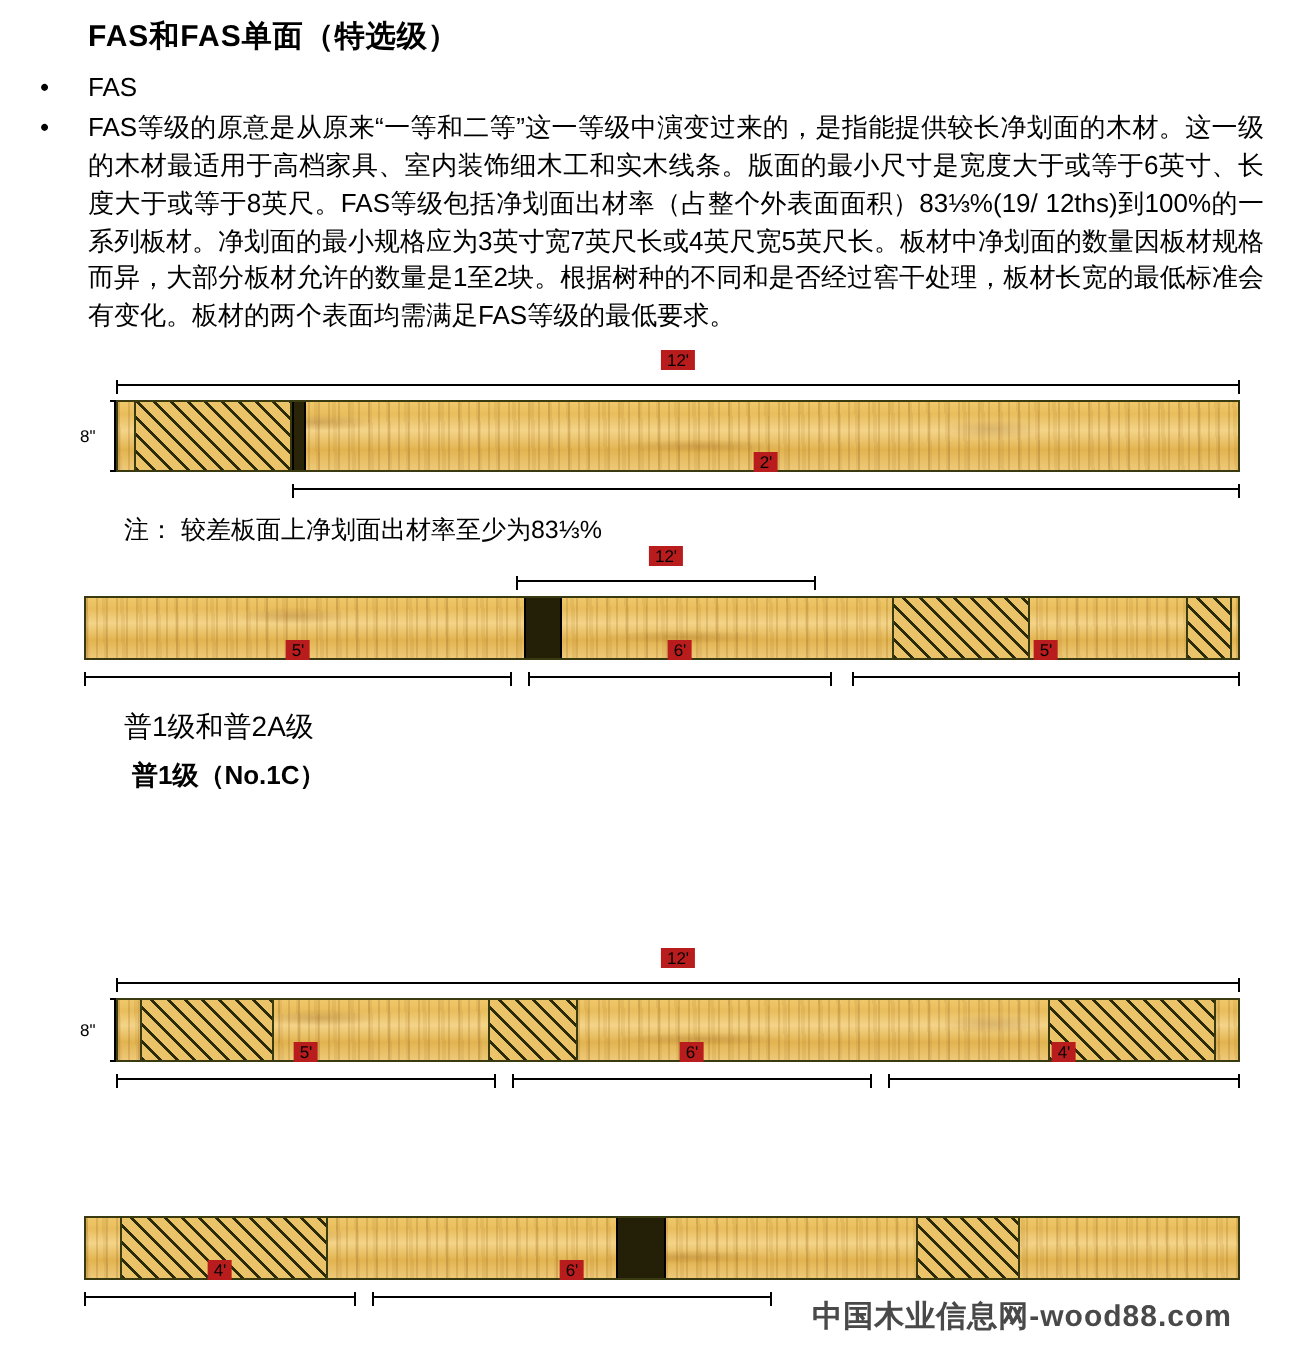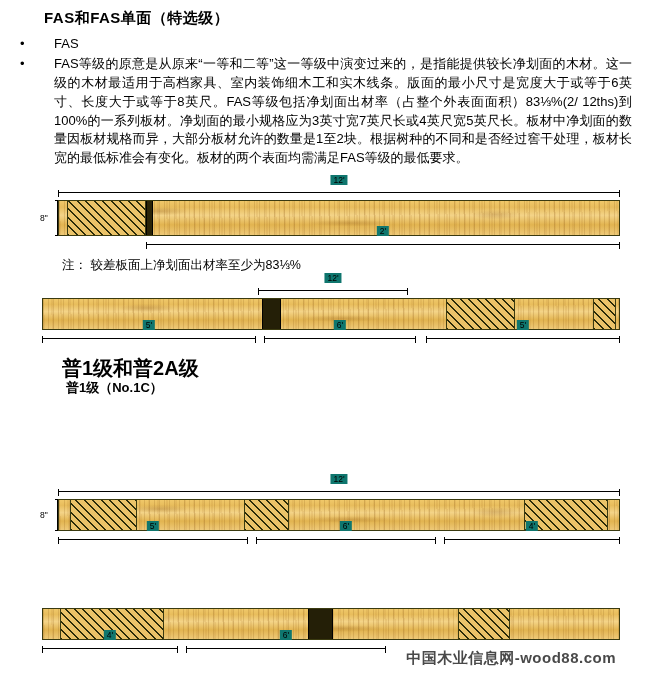--- a/index.html
+++ b/index.html
@@ -11,27 +11,27 @@
     position:relative;
   }
   .page{position:relative;width:622px;height:674px;}
 
   h1.title{
     font-size:15px;font-weight:bold;margin:0;
     position:absolute;left:44px;top:9px;letter-spacing:0.5px;
   }
   .bullet{position:absolute;font-size:13px;line-height:1.45;}
   .bullet .dot{position:absolute;left:0;top:0;width:10px;text-align:left;}
-  .bullet .txt{display:block;margin-left:34px;text-align:justify;}
+  .bullet .txt{display:block;margin-left:24px;text-align:justify;}
 
   .b1{left:20px;top:35px;width:600px;}
   .b2{left:20px;top:55px;width:612px;}
 
   .sec-title{
-    position:absolute;font-weight:bold;font-size:20px;
+    position:absolute;font-weight:normal;font-size:14px;
   }
   .para{position:absolute;font-size:13px;line-height:1.5;text-align:justify;}
 
   .note{position:absolute;font-size:12.5px;}
   .note .nlabel{font-weight:normal;}
 
   
   .board-wrap{position:absolute;}
   .board{
     position:relative;
@@ -78,21 +78,21 @@
     position:absolute;left:0;right:0;top:50%;height:0;
     border-top:1px solid #000;
   }
   .dim .line:before,.dim .line:after{
     content:"";position:absolute;top:-3px;width:0;height:7px;border-left:1px solid #000;
   }
   .dim .line:before{left:0;}
   .dim .line:after{right:0;}
   .dim .lbl{
     position:absolute;left:50%;transform:translateX(-50%);
-    top:-11px;background:#0f766e;padding:0 3px;font-size:8.5px;
+    top:-11px;background:#b91c1c;padding:0 3px;font-size:8.5px;
   }
   .vdim{position:absolute;font-size:8.5px;}
   .vdim .vline{
     position:absolute;top:0;bottom:0;left:50%;width:0;border-left:1px solid #000;
   }
   .vdim .vline:before,.vdim .vline:after{
     content:"";position:absolute;left:-3px;height:0;width:7px;border-top:1px solid #000;
   }
   .vdim .vline:before{top:0;}
   .vdim .vline:after{bottom:0;}
@@ -112,21 +112,21 @@
 
   <h1 class="title">FAS和FAS单面（特选级）</h1>
 
   <div class="bullet b1">
     <span class="dot">•</span>
     <span class="txt">FAS</span>
   </div>
 
   <div class="bullet b2">
     <span class="dot">•</span>
-    <span class="txt">FAS等级的原意是从原来“一等和二等”这一等级中演变过来的，是指能提供较长净划面的木材。这一级的木材最适用于高档家具、室内装饰细木工和实木线条。版面的最小尺寸是宽度大于或等于6英寸、长度大于或等于8英尺。FAS等级包括净划面出材率（占整个外表面面积）83⅓%(2/ 12ths)到100%的一系列板材。净划面的最小规格应为3英寸宽7英尺长或4英尺宽5英尺长。板材中净划面的数量因板材规格而异，大部分板材允许的数量是1至2块。根据树种的不同和是否经过窖干处理，板材长宽的最低标准会有变化。板材的两个表面均需满足FAS等级的最低要求。</span>
+    <span class="txt">FAS等级的原意是从原来“一等和二等”这一等级中演变过来的，是指能提供较长净划面的木材。这一级的木材最适用于高档家具、室内装饰细木工和实木线条。版面的最小尺寸是宽度大于或等于6英寸、长度大于或等于8英尺。FAS等级包括净划面出材率（占整个外表面面积）83⅓%(19/ 12ths)到100%的一系列板材。净划面的最小规格应为3英寸宽7英尺长或4英尺宽5英尺长。板材中净划面的数量因板材规格而异，大部分板材允许的数量是1至2块。根据树种的不同和是否经过窖干处理，板材长宽的最低标准会有变化。板材的两个表面均需满足FAS等级的最低要求。</span>
   </div>
 
   <div class="board-wrap" style="left:36px;top:186px;width:600px;">
 
     <div class="dim" style="left:22px;top:0;width:562px;height:11px;">
       <div class="line"></div>
       <div class="lbl">12'</div>
     </div>
 
     <div class="vdim" style="left:16px;top:14px;height:36px;width:10px;">

